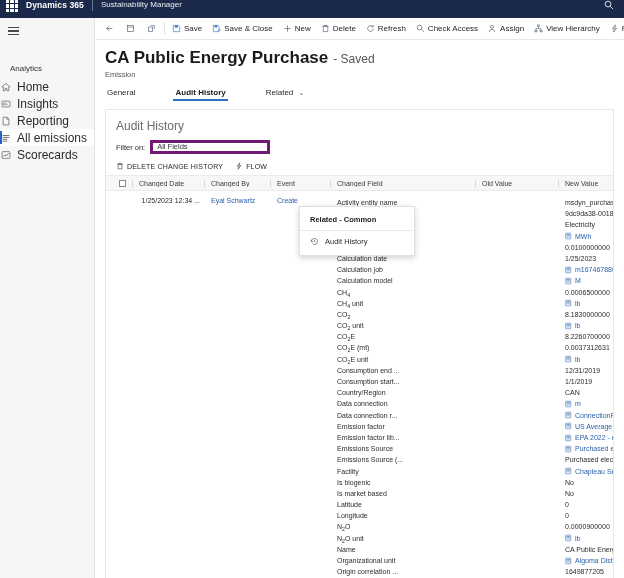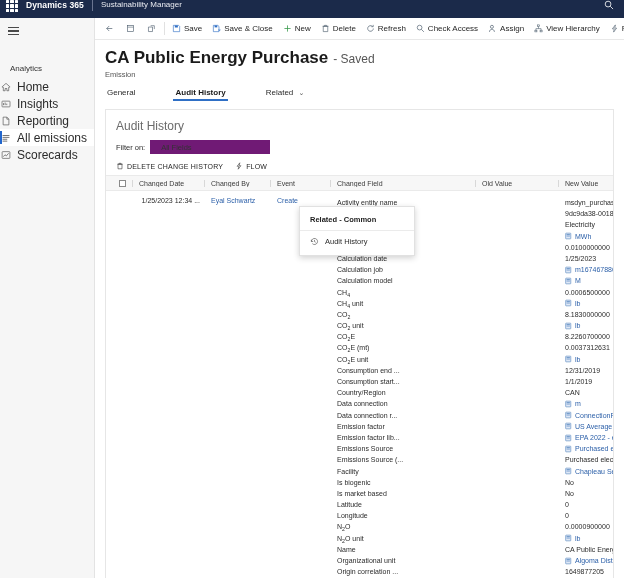--- a/index.html
+++ b/index.html
@@ -197,27 +197,27 @@
     display: flex;
     align-items: center;
     padding: 0 0 6px 10px;
     font-size: 7.5px;
     color: #2b2b2b;
   }
   .filter-label { margin-right: 5px; }
   .filter-box {
     width: 120px;
     height: 14px;
-    border: 7px solid #701a75;
+    border: 3px solid #701a75;
     background: #ffffff;
     font-size: 7.5px;
     color: #333333;
     padding: 0 4px;
     display: flex;
-    align-items: center;
+    align-items: flex-end;
   }
   .subcmd {
     display: flex;
     align-items: center;
     padding: 2px 0 5px 10px;
   }
   .subcmd-btn {
     display: flex;
     align-items: center;
     font-size: 7px;

